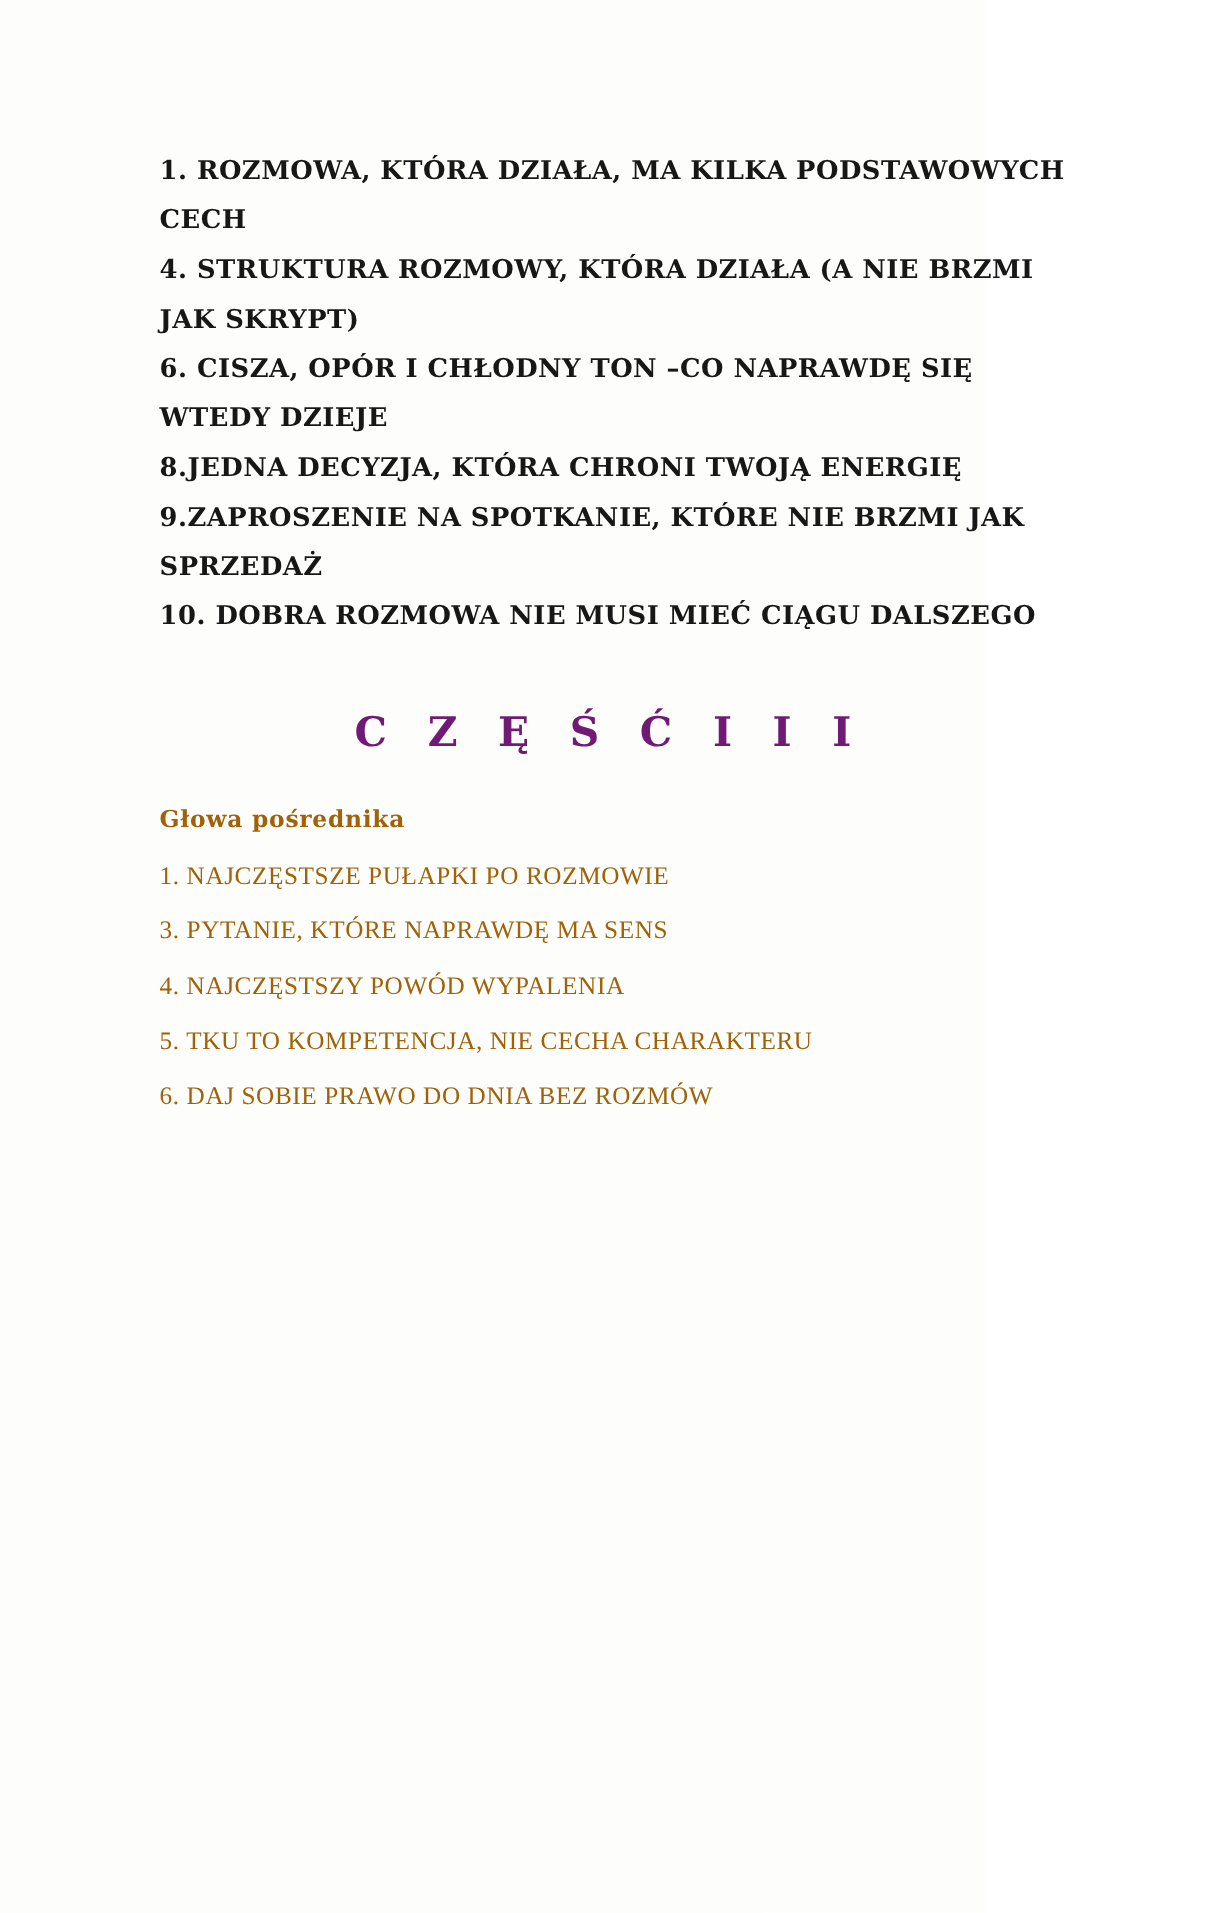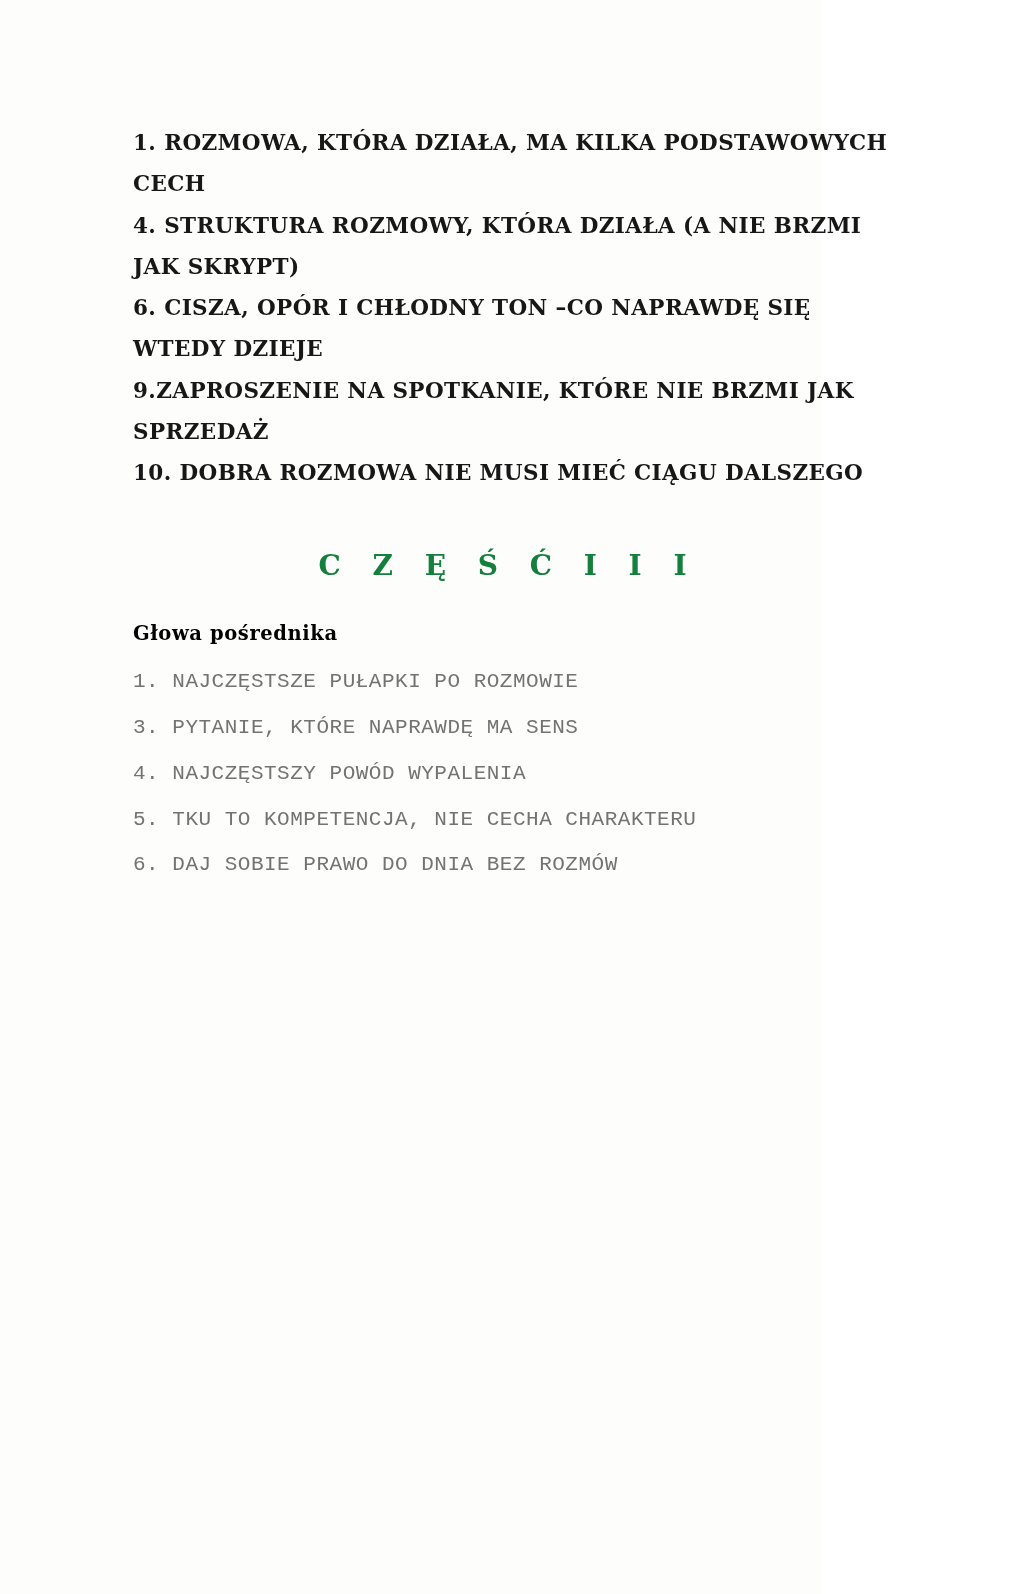--- a/index.html
+++ b/index.html
@@ -49,63 +49,64 @@
   }
 
   .spacer-block {
     height: 56px;
   }
 
   .part-heading {
     text-align: center;
     font-family: "DejaVu Serif", "Liberation Serif", serif;
     font-weight: 700;
-    font-size: 28px;
+    font-size: 34px;
     letter-spacing: 11px;
-    color: #15803d;
+    color: #701a75;
     margin: 0 0 40px 0;
     padding-right: 10px;
   }
 
   .section-subtitle {
     font-family: "DejaVu Serif", "Liberation Serif", serif;
     font-weight: 700;
     font-size: 19.5px;
     letter-spacing: 0.6px;
-    color: #000000;
+    color: #a16207;
     margin: 0 0 14px 0;
   }
 
   .toc-plain {
     list-style: none;
     margin: 0;
     padding: 0;
   }
   .toc-plain li {
-    font-family: Liberation Mono, monospace;
+    font-family: Liberation Serif, serif;
     font-weight: 400;
     font-size: 21px;
     letter-spacing: 0.5px;
     line-height: 2.18;
-    color: #737373;
+    color: #a16207;
     text-transform: uppercase;
     margin: 0;
     padding: 0;
   }
 </style>
 </head>
 <body>
 
 <div class="page">
   <div class="content">
 
     <ul class="toc-bold">
       <li>1. ROZMOWA, KTÓRA DZIAŁA, MA KILKA PODSTAWOWYCH CECH</li>
       <li>4. STRUKTURA ROZMOWY, KTÓRA DZIAŁA (A NIE BRZMI JAK SKRYPT)</li>
       <li>6. CISZA, OPÓR I CHŁODNY TON –CO NAPRAWDĘ SIĘ WTEDY DZIEJE</li>
+      <li>8.JEDNA DECYZJA, KTÓRA CHRONI TWOJĄ ENERGIĘ</li>
       <li>9.ZAPROSZENIE NA SPOTKANIE, KTÓRE NIE BRZMI JAK SPRZEDAŻ</li>
       <li>10. DOBRA ROZMOWA NIE MUSI MIEĆ CIĄGU DALSZEGO</li>
     </ul>
 
     <div class="spacer-block"></div>
 
     <h2 class="part-heading">C Z Ę Ś Ć   I I I</h2>
 
     <h3 class="section-subtitle">Głowa pośrednika</h3>
 

